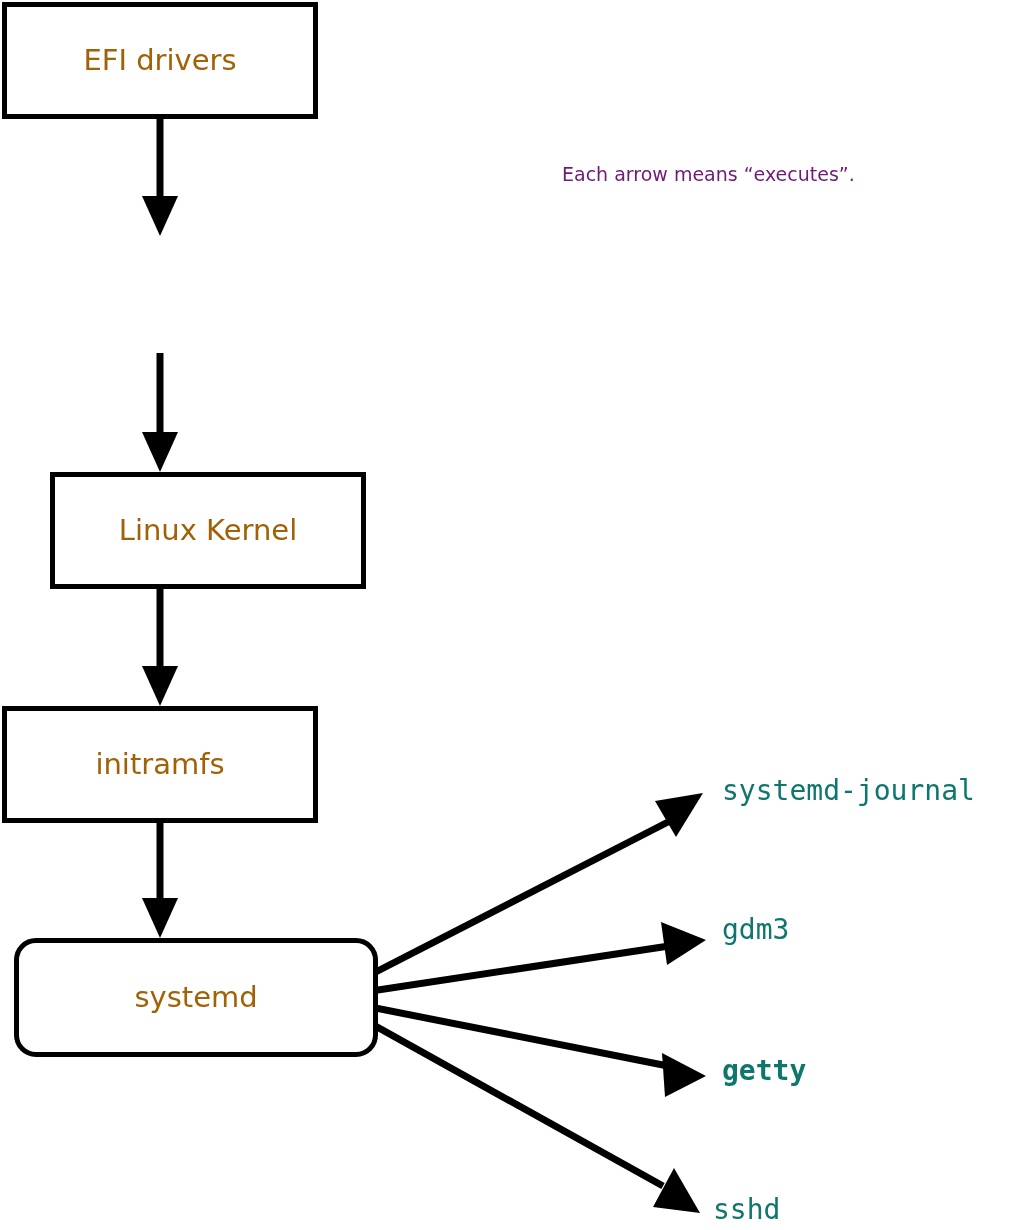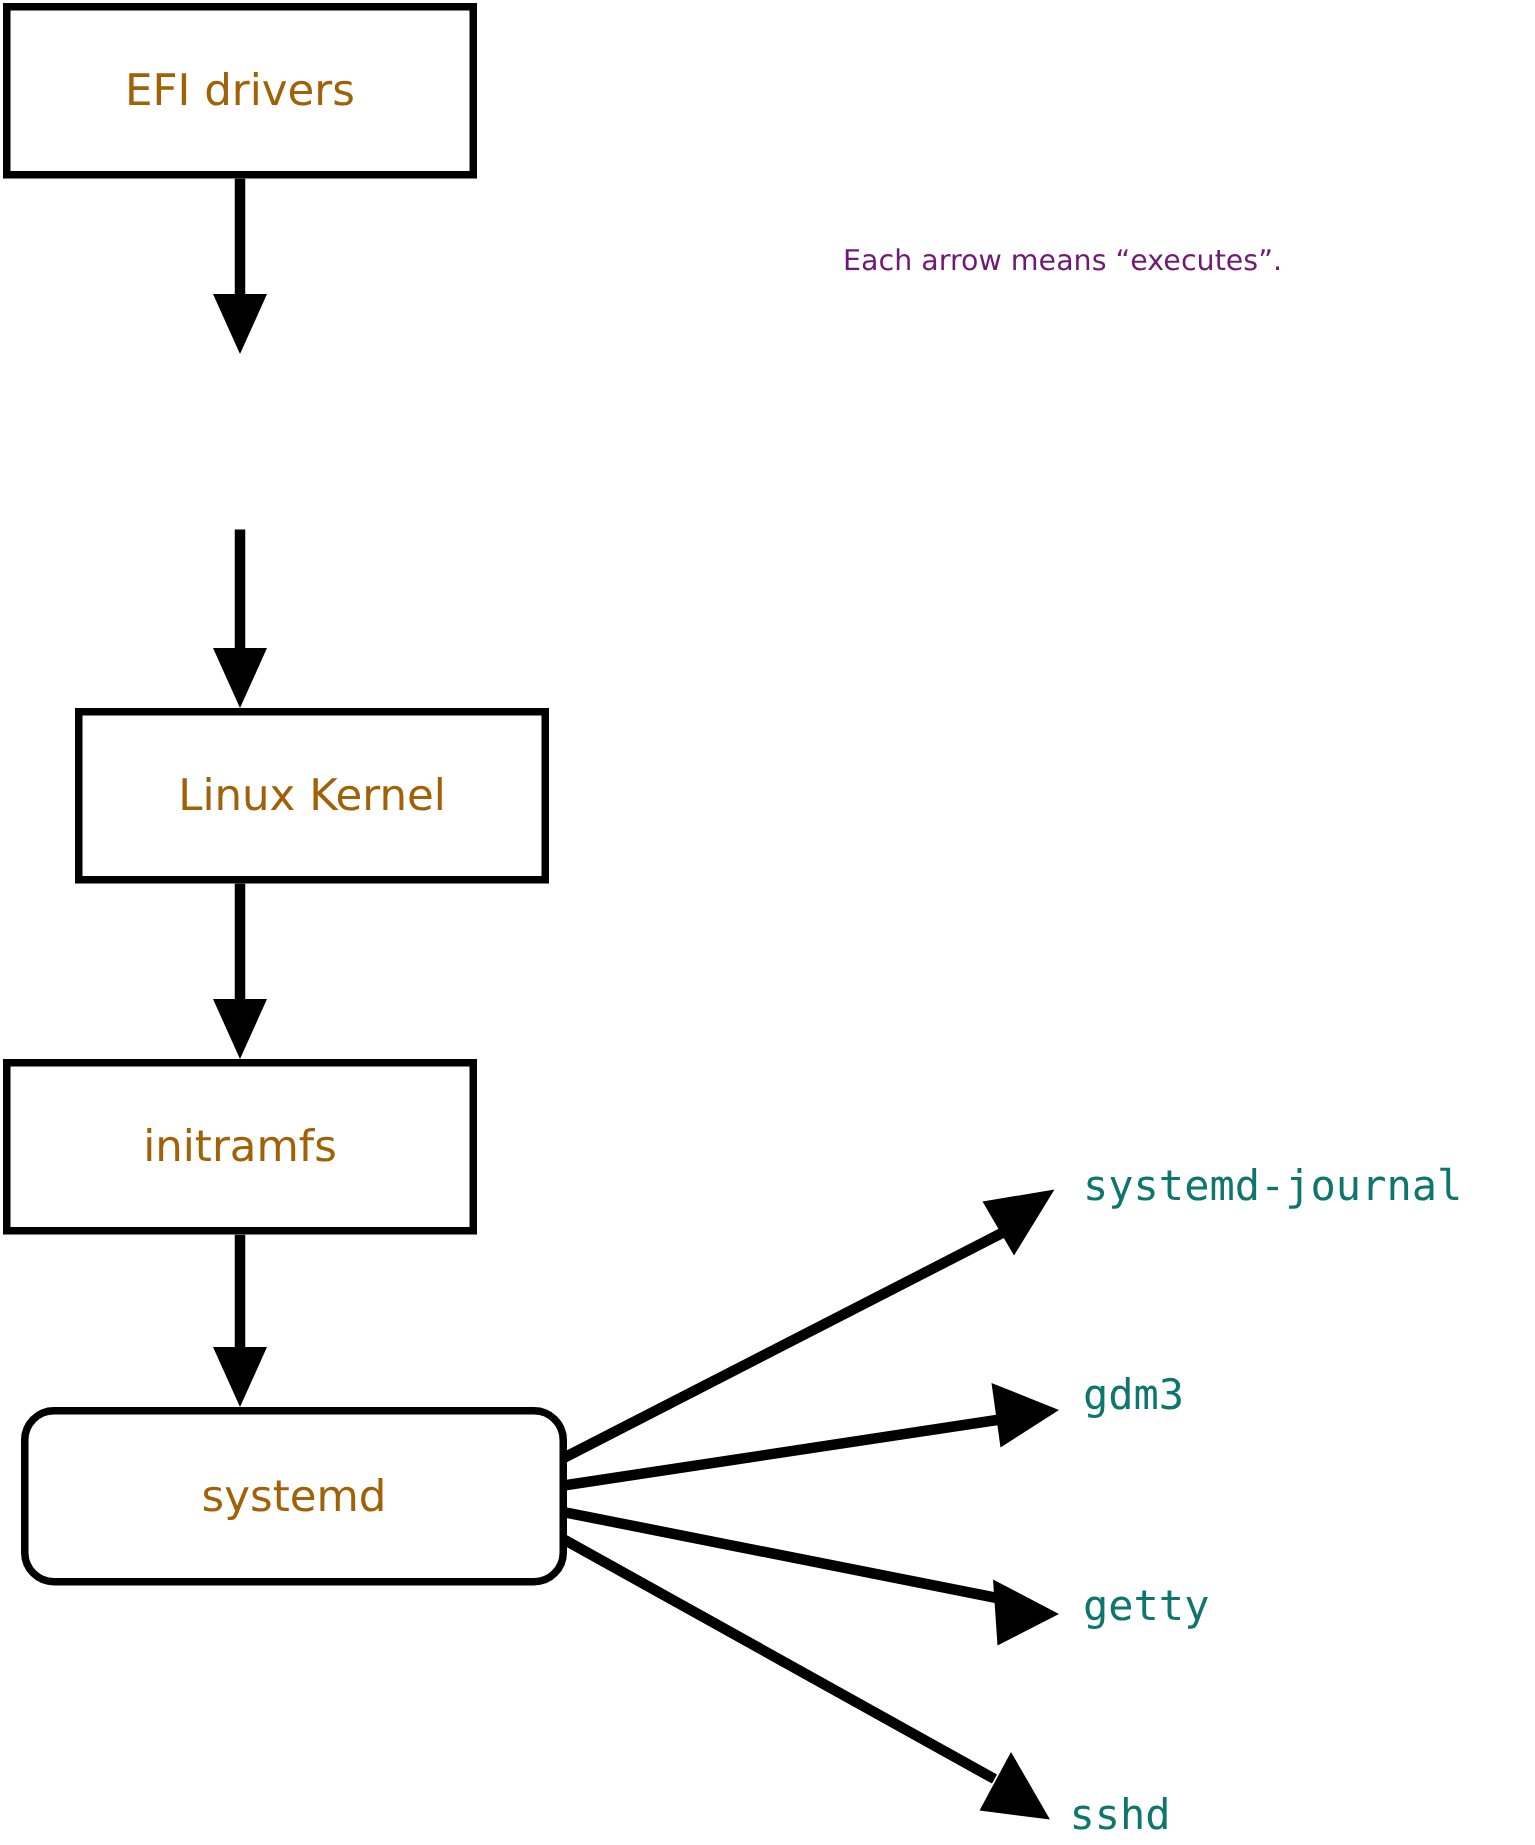--- a/index.html
+++ b/index.html
@@ -120,19 +120,19 @@
   </div>
 
   <div class="stage-box" style="left:14px; top:938px; width:364px; height:119px;border-radius:22px;">
     <span class="stage-label">systemd</span>
   </div>
 
   <div class="service-label" style="left:722px; top:777px;">systemd-journal</div>
 
   <div class="service-label" style="left:722px; top:916px;">gdm3</div>
 
-  <div class="service-label" style="left:722px; top:1057px;">getty</div>
+  <div class="service-label" style="left:722px; top:1057px;font-weight:bold;">getty</div>
 
   <div class="service-label" style="left:713px; top:1196px;">sshd</div>
 
   <div class="legend-note" style="left:562px; top:165px;">Each arrow means “executes”.</div>
 
 </div>
 
 </body></html>

